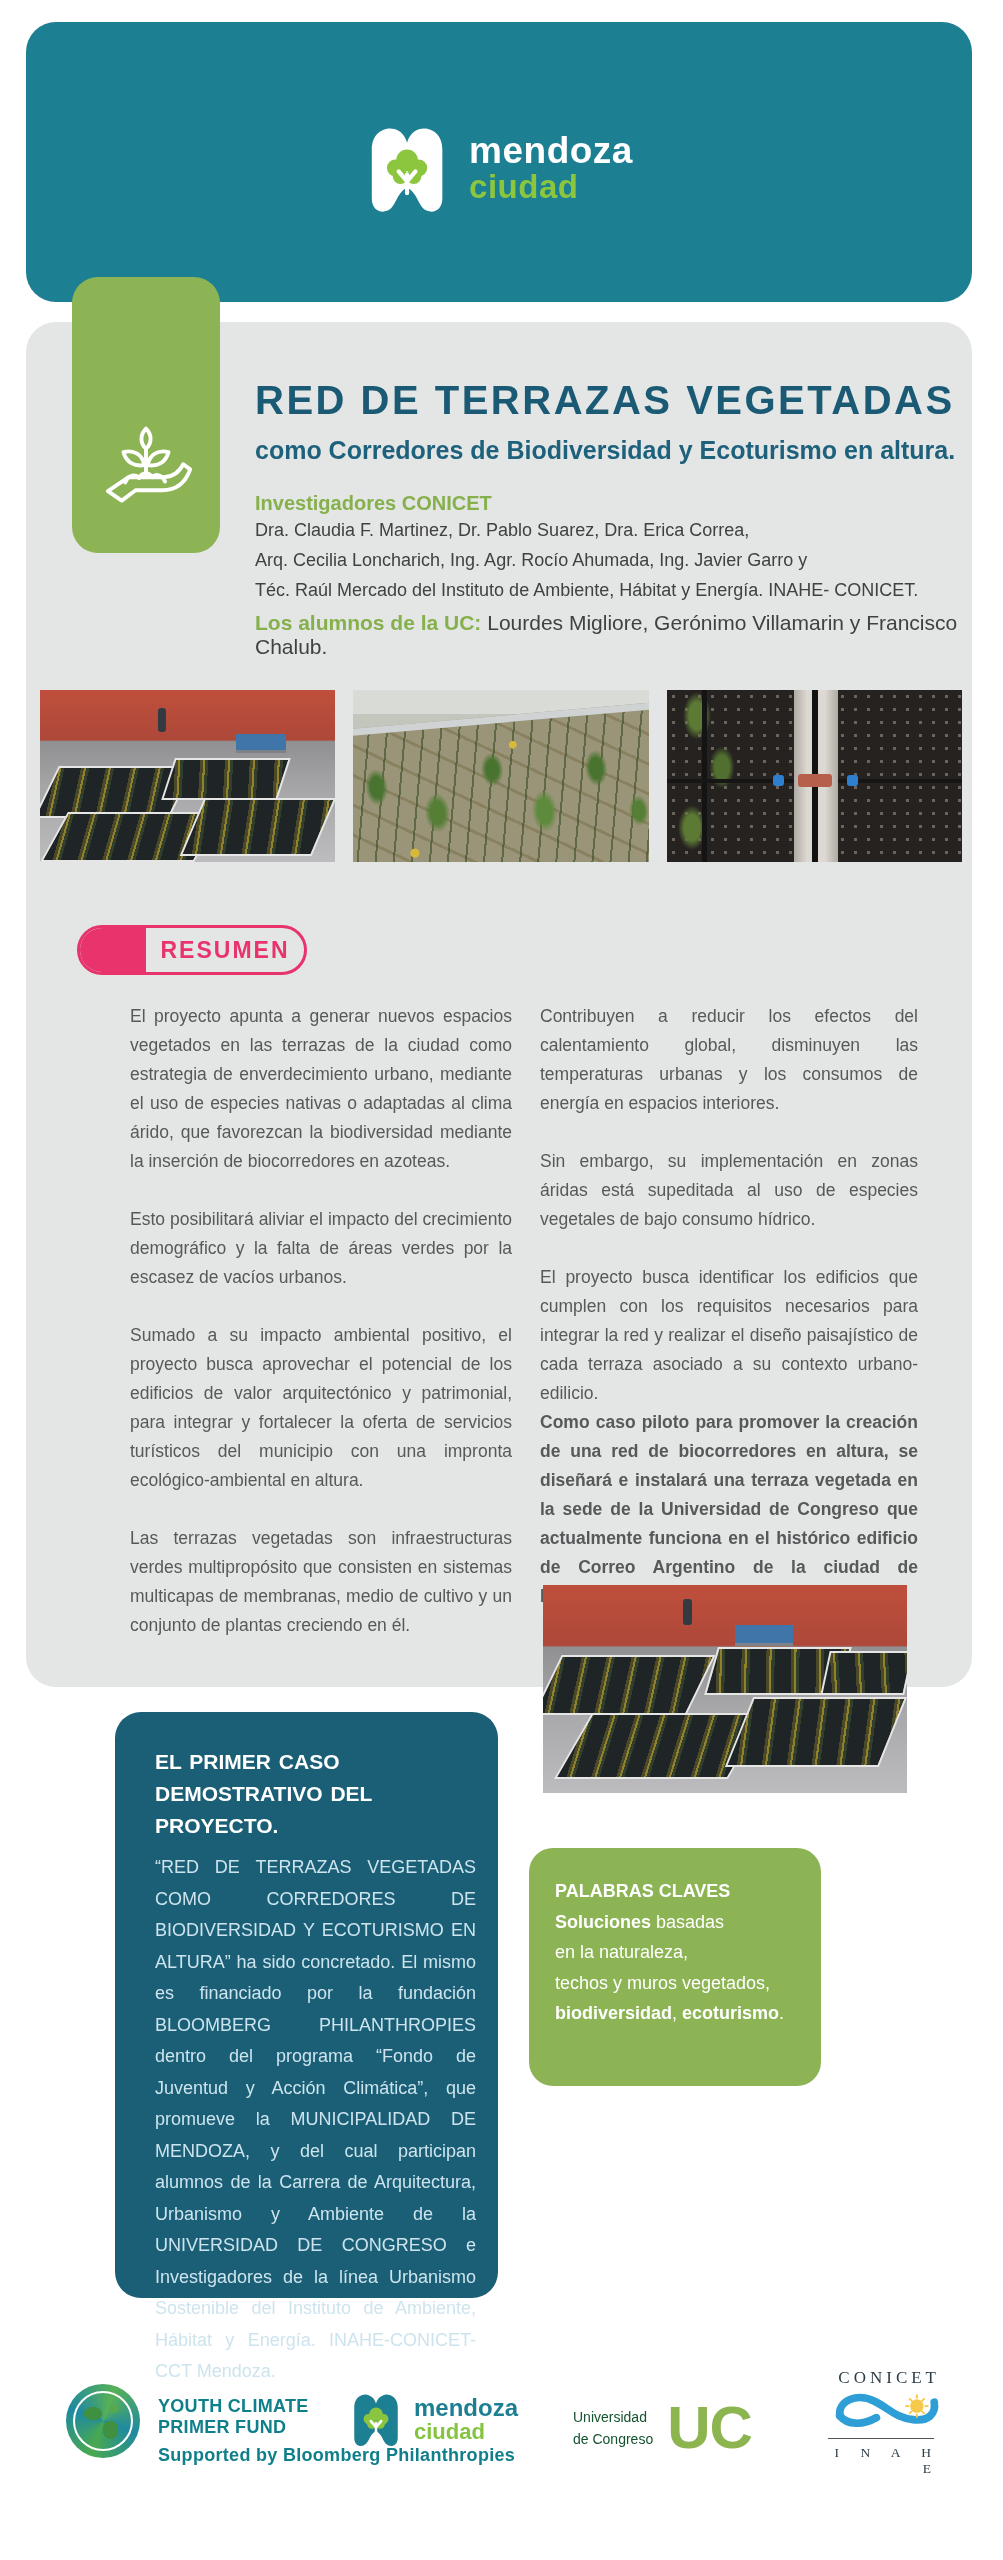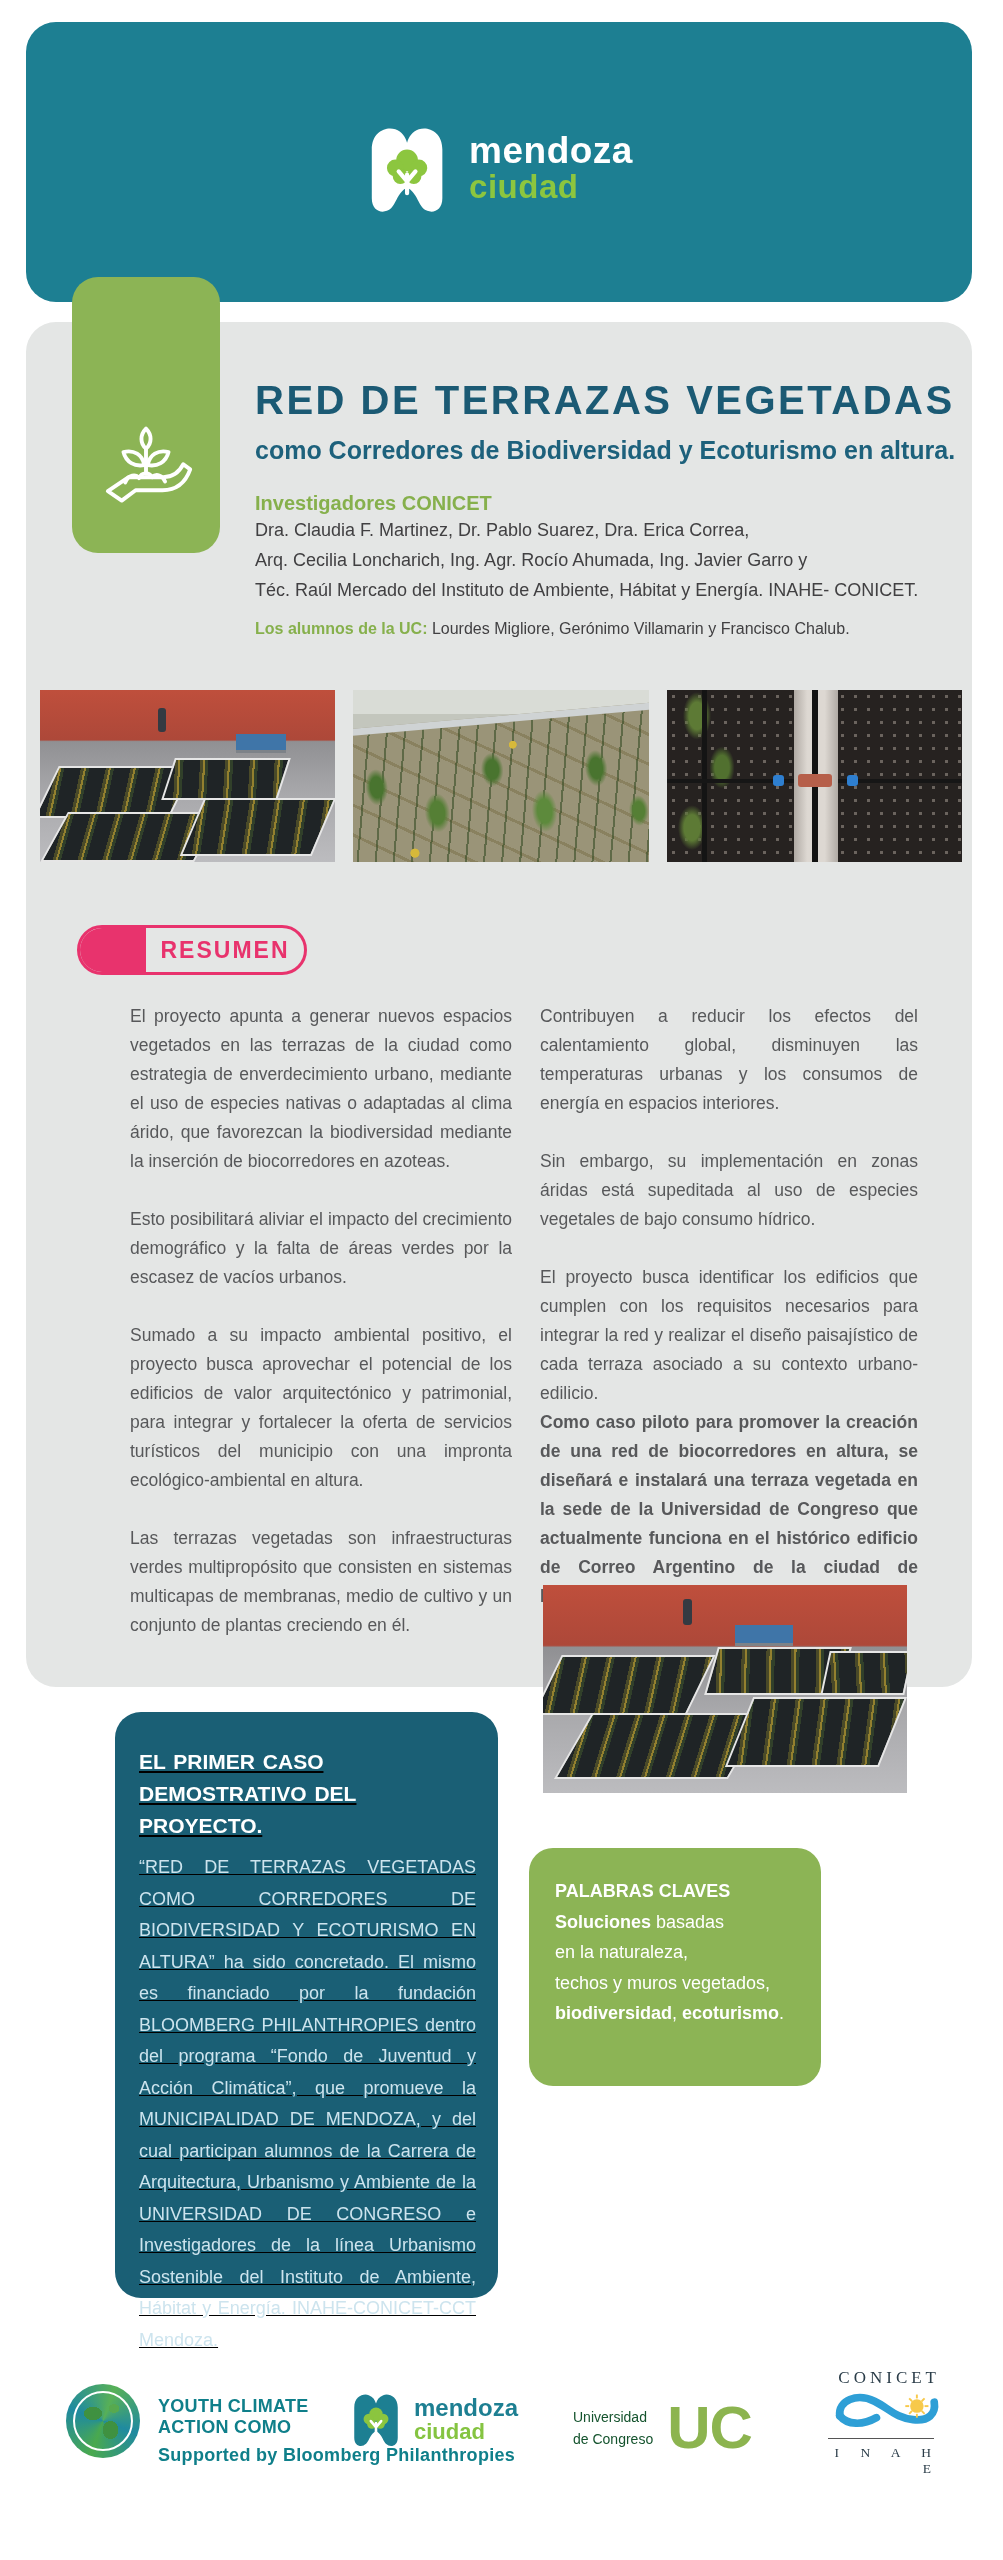--- a/index.html
+++ b/index.html
@@ -23,21 +23,21 @@
   
   .card{position:absolute;left:26px;top:322px;width:946px;height:1365px;
         background:#e4e6e5;border-radius:30px;z-index:2;}
 
   .hero{position:absolute;left:255px;top:378px;width:720px;z-index:4;}
   .hero-title{font-size:40px;font-weight:800;letter-spacing:2.5px;color:#1b5a74;}
   .hero-sub{margin-top:13px;font-size:25px;font-weight:700;color:#1d617c;}
   .inv-label{margin-top:27px;font-size:20px;font-weight:700;color:#86b04c;}
   .inv-lines p{margin:0;font-size:18px;line-height:30px;color:#414042;}
   .inv-lines{margin-top:0;}
-  .students{margin-top:15px;font-size:16px;color:#414042;}
+  .students{margin-top:6px;font-size:21px;color:#414042;}
   .students .lbl{color:#86b04c;font-weight:700;}
 
   
   .photo{position:absolute;overflow:hidden;z-index:4;}
   .ph1{left:40px;top:690px;width:295px;height:172px;}
   .ph2{left:353px;top:690px;width:296px;height:172px;}
   .ph3{left:667px;top:690px;width:295px;height:172px;}
   .ph4{left:543px;top:1585px;width:364px;height:208px;z-index:5;}
 
   .terrace{background:linear-gradient(180deg,#bf4f3c 0%,#ad4839 29%,#909093 30%,#a8a8ab 60%,#bcbcbf 100%);}
@@ -86,21 +86,21 @@
   .col-left{left:130px;width:382px;}
   .col-right{left:540px;width:378px;}
   .col p{margin:0 0 29px 0;font-size:17.5px;line-height:29px;color:#57585a;
          text-align:justify;}
   .col p:last-child{margin-bottom:0;}
   .highlight{margin:29px 0 0 0;font-size:17.5px;line-height:29px;text-align:justify;
              color:#e8336d;font-weight:700;}
 
   
   .demo-box{position:absolute;left:115px;top:1712px;width:383px;height:586px;z-index:2;
-            background:#1a5f75;border-radius:26px;box-sizing:border-box;padding:34px 22px 0 24px;text-decoration:underline;}
+            background:#1a5f75;border-radius:26px;box-sizing:border-box;padding:34px 22px 0 40px;}
   .demo-title{color:#ffffff;font-size:21px;font-weight:800;line-height:32px;word-spacing:2px;}
   .demo-body{margin-top:10px;color:#cde4ee;font-size:18px;line-height:31.5px;text-align:justify;}
 
   
   .kw-box{position:absolute;left:529px;top:1848px;width:292px;height:238px;z-index:2;
           background:#8cb455;border-radius:24px;box-sizing:border-box;padding:28px 24px 0 26px;}
   .kw-box p{margin:0;color:#ffffff;font-size:18px;line-height:30.5px;}
   .kw-box .b{font-weight:800;}
 
   
@@ -247,21 +247,21 @@
       <p><span class="b">biodiversidad</span><span>, </span><span class="b">ecoturismo</span><span>.</span></p>
     </div>
 
   <div class="footer">
     <div class="globe">
       <div class="globe-ring"></div>
       <div class="globe-earth"></div>
     </div>
     <div class="ycaf-text">
       <div>YOUTH CLIMATE</div>
-      <div>ACTION COMO</div>
+      <div>PRIMER FUND</div>
       <div class="ycaf-sup">Supported by Bloomberg Philanthropies</div>
     </div>
 
     <div class="f-mendoza">
       <svg width="52" height="58" viewBox="0 0 100 112">
         <path d="M8 34 C8 12 26 6 36 10 C44 13 48 19 50 26 C52 19 56 13 64 10 C74 6 92 12 92 34 L92 92 C92 106 82 110 74 107 C66 104 64 95 60 89 C56 83 53 80 50 80 C47 80 44 83 40 89 C36 95 34 104 26 107 C18 110 8 106 8 92 Z" fill="#1d7f92"></path>
         <g fill="#8bc53f">
           <circle cx="50" cy="47" r="13"></circle>
             <circle cx="36" cy="56" r="10"></circle>
             <circle cx="64" cy="56" r="10"></circle>

